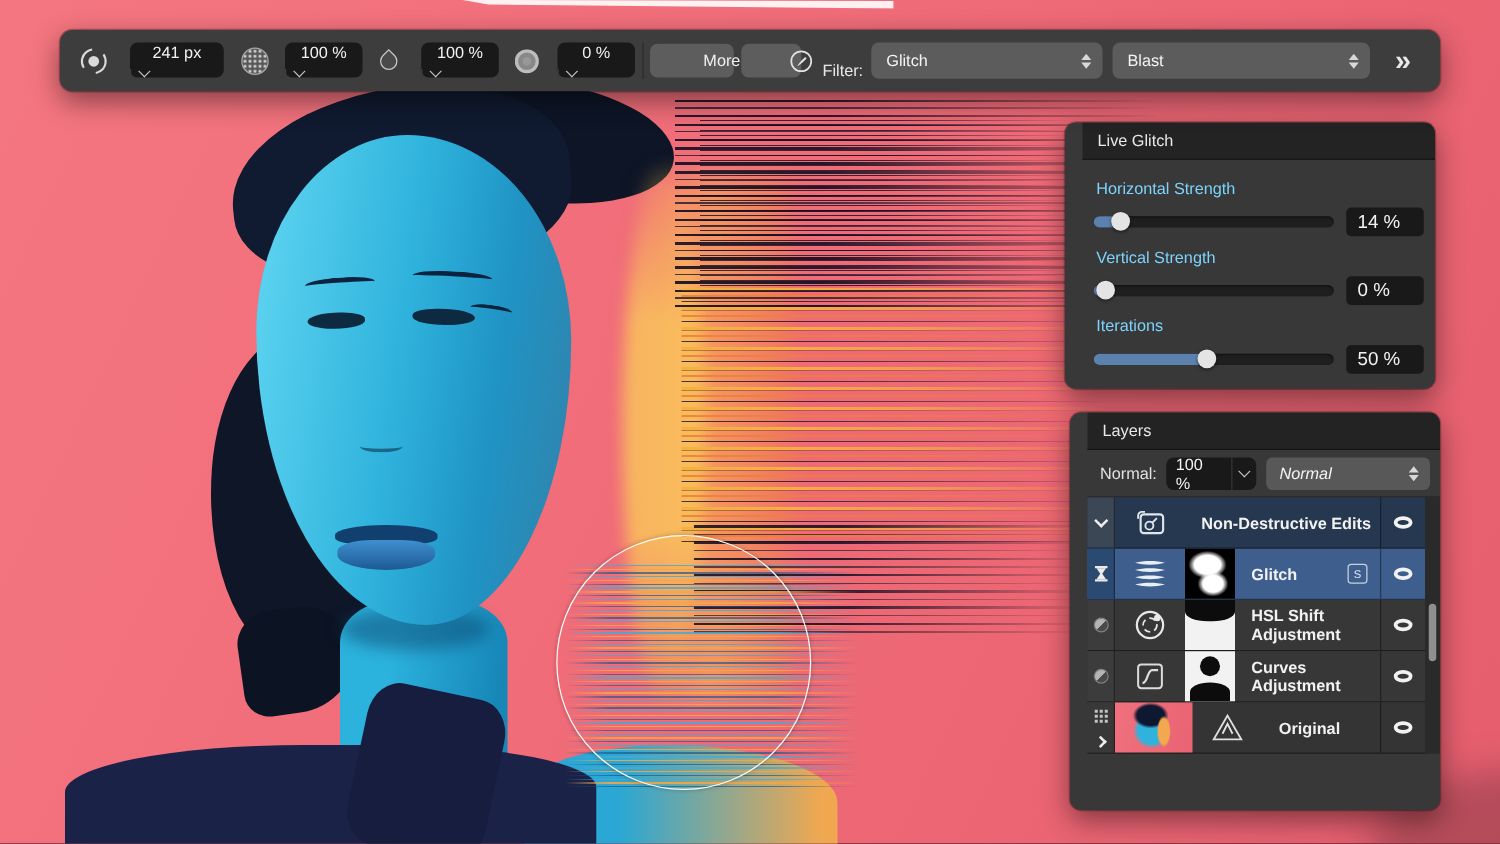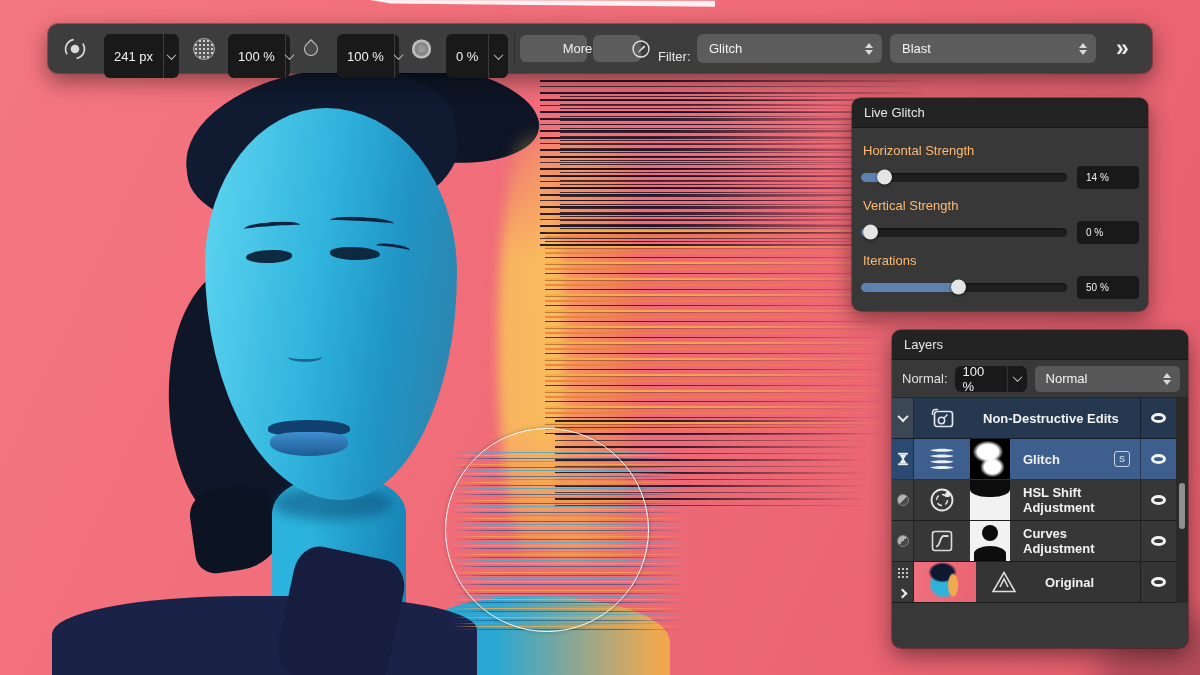--- a/index.html
+++ b/index.html
@@ -95,21 +95,21 @@
     transform:rotate(45deg) translate(-1px,-1px); }
   .updown { display:flex; flex-direction:column; align-items:center; gap:2px; margin-left:auto; margin-right:9px; }
   .tri-up { width:0; height:0; border-left:4px solid transparent; border-right:4px solid transparent;
     border-bottom:5px solid #d8d8d8; }
   .tri-down { width:0; height:0; border-left:4px solid transparent; border-right:4px solid transparent;
     border-top:5px solid #d8d8d8; }
 
   
   #toolbar { left:48px; top:24px; width:1104px; height:49px; background:#3d3d3d; border-radius:10px; z-index:30; }
   #toolbar .icn { position:absolute; top:50%; transform:translateY(-50%); display:flex; align-items:center; justify-content:center; }
-  .tb-field { position:absolute; top:10px; height:44px; }
+  .tb-field { position:absolute; top:10px; height:28px;flex-direction:column; }
   .tb-field .val { padding:0 10px; flex:1; white-space:nowrap; }
   .tb-field .chevbox { width:21px; align-self:stretch; border-left:1px solid #3c3c3c;
     display:flex; align-items:center; justify-content:center; }
   .mesh { width:22px; height:22px; border-radius:50%; border:1px solid #a8a8a8; background-color:#575757;
     background-image:radial-gradient(#cfcfcf 1px, transparent 1.3px); background-size:4px 4px; }
   .drop { width:14px; height:14px; border:1.6px solid #c8c8c8; background:#4a4a4a;
     border-radius:0 50% 50% 50%; transform:rotate(45deg); }
   .hard { width:19px; height:19px; border-radius:50%; background:#989898;
     box-shadow:inset 0 0 0 2.5px #bdbdbd, inset 0 0 0 6px #888; }
   .tb-sep { position:absolute; top:10px; width:1px; height:29px; background:#2c2c2c; }
@@ -117,47 +117,47 @@
     color:#f0f0f0; font-size:13px; display:flex; align-items:center; justify-content:center;padding-left:48px; }
   .tb-label { position:absolute; top:0; height:65px; display:flex; align-items:center;
     color:#e8e8e8; font-size:13px; }
   .tb-select { position:absolute; top:10px; height:29px; background:#5c5c5c; border-radius:6px;
     color:#f4f4f4; font-size:13px; display:flex; align-items:center; }
   .tb-select .sval { padding-left:12px; }
   .expand { position:absolute; top:0; height:49px; display:flex; align-items:center;
     color:#e8e8e8; font-size:23px; font-weight:bold; }
 
   
-  .panel { background:#383838; border-radius:9px; overflow:hidden; z-index:20; }
+  .panel { background:#383838; border-radius:9px; overflow:hidden; z-index:20;padding-left:14px; }
   .panel-header { height:30px; background:#232323; border-bottom:1px solid #161616;
     display:flex; align-items:center; padding-left:12px; color:#e8e8e8; font-size:13px; }
 
   #live-glitch { left:852px; top:98px; width:296px; height:213px; }
   .lg-body { padding:5px 9px 0 9px; }
-  .lg-label { color:#fdba74; font-size:13px; margin:10px 2px 8px 2px; }
+  .lg-label { color:#7dd3fc; font-size:13px; margin:10px 2px 8px 2px; }
   .lg-row { display:flex; align-items:center; gap:10px; height:22px; }
   .slider { flex:1; height:9px; background:#1f1f1f; border-radius:5px; position:relative;
     box-shadow:inset 0 1px 2px rgba(0,0,0,.5); }
   .slider-fill { position:relative; height:100%; min-width:15px; background:#5d81ae; border-radius:5px; }
   .slider-thumb { position:absolute; right:-2px; top:50%; transform:translateY(-50%);
     width:15px; height:15px; border-radius:50%; background:#e4e4e4; box-shadow:0 1px 3px rgba(0,0,0,.55); }
   .lg-value { width:62px; height:23px; background:#191919; border-radius:4px; color:#f2f2f2;
-    font-size:10px; display:flex; align-items:center; padding-left:9px; }
-
-  #layers-panel { left:892px; top:330px; width:296px; height:318px; }
+    font-size:15px; display:flex; align-items:center; padding-left:9px; }
+
+  #layers-panel { left:856px; top:330px; width:296px; height:318px; }
   .layers-controls { height:38px; display:flex; align-items:center; padding:0 8px 0 10px;
     border-bottom:1px solid #262626; }
   .layers-controls .olabel { color:#e2e2e2; font-size:13px; margin-right:7px; }
   .opacity-field { height:26px; width:72px; }
   .opacity-field .val { padding:0 8px; flex:1; }
   .opacity-field .chevbox { width:20px; align-self:stretch; border-left:1px solid #343434;
     display:flex; align-items:center; justify-content:center; }
   .blend-select { flex:1; height:26px; margin-left:8px; background:#585858; border-radius:5px;
     color:#f4f4f4; font-size:13px; display:flex; align-items:center; }
-  .blend-select .sval { padding-left:11px; }
+  .blend-select .sval { padding-left:11px;font-style:italic; }
 
   .layers-rows { position:relative; padding-right:12px; }
   .gutter { position:absolute; right:0; top:0; bottom:0; width:12px; background:#2a2a2a; }
   .scroll-thumb { position:absolute; right:3px; top:85px; width:6px; height:46px;
     background:#8f8f8f; border-radius:3px; }
   .lrow { display:flex; height:41px; border-bottom:1px solid rgba(0,0,0,.45); align-items:stretch; }
   .lstrip { width:22px; border-right:1px solid rgba(0,0,0,.4); display:flex;
     align-items:center; justify-content:center; flex:none; }
   .licon { width:56px; display:flex; align-items:center; justify-content:center; flex:none; }
   .lthumb { width:40px; flex:none; position:relative; overflow:hidden; }

